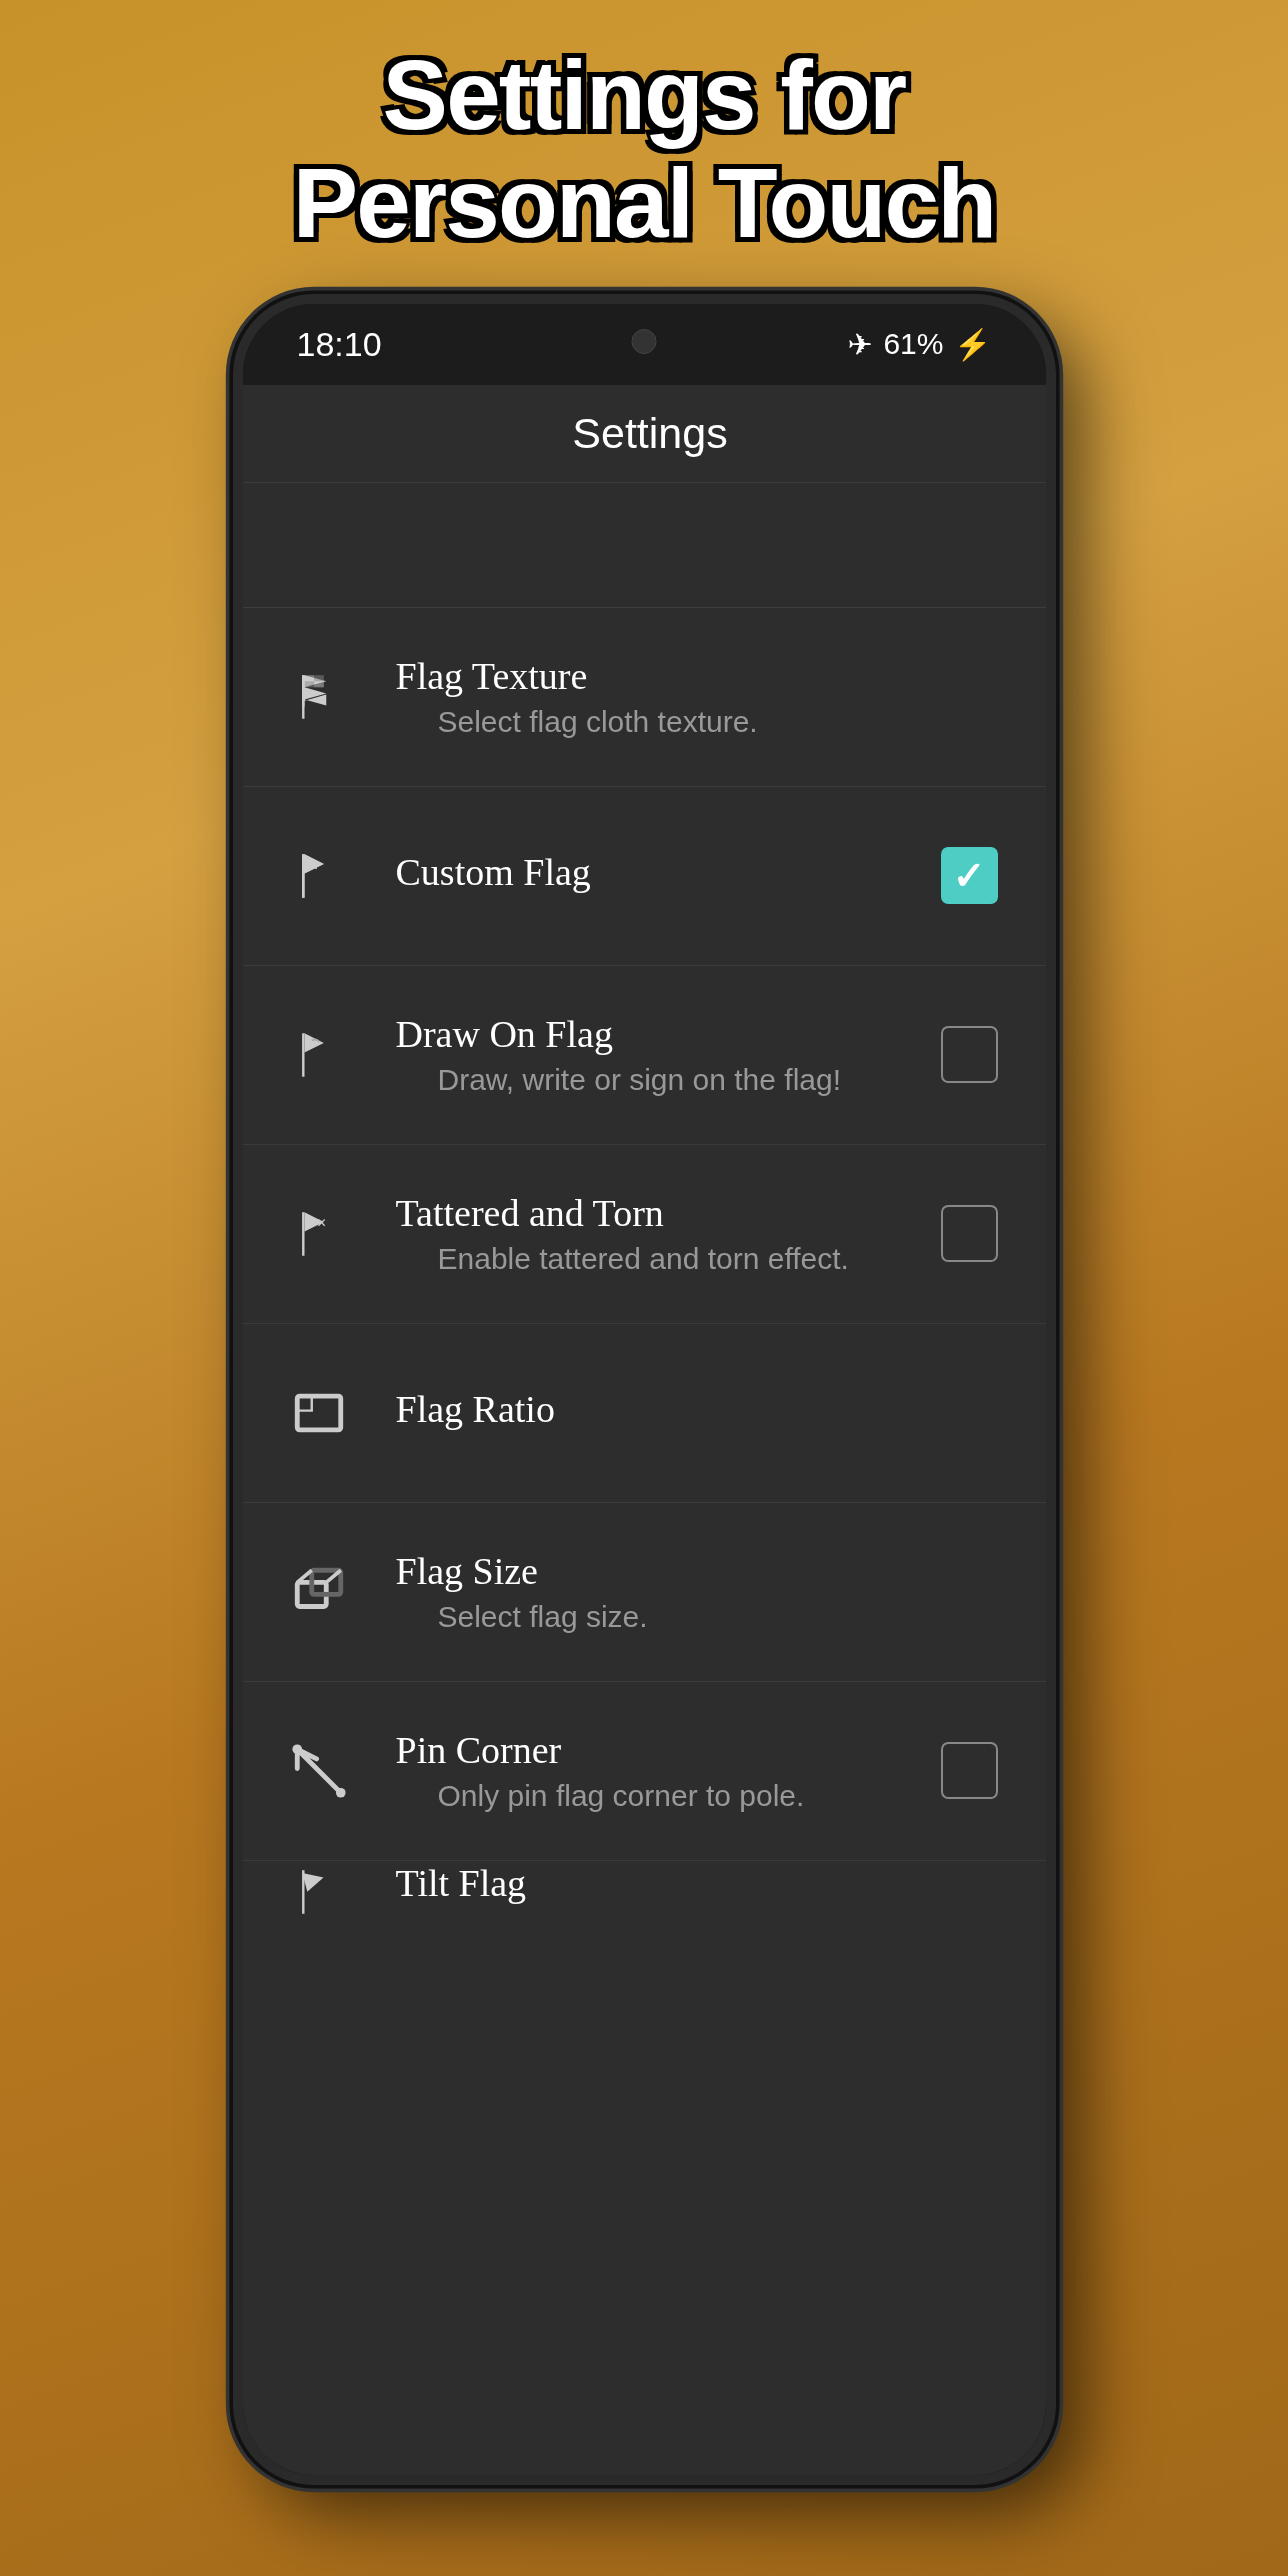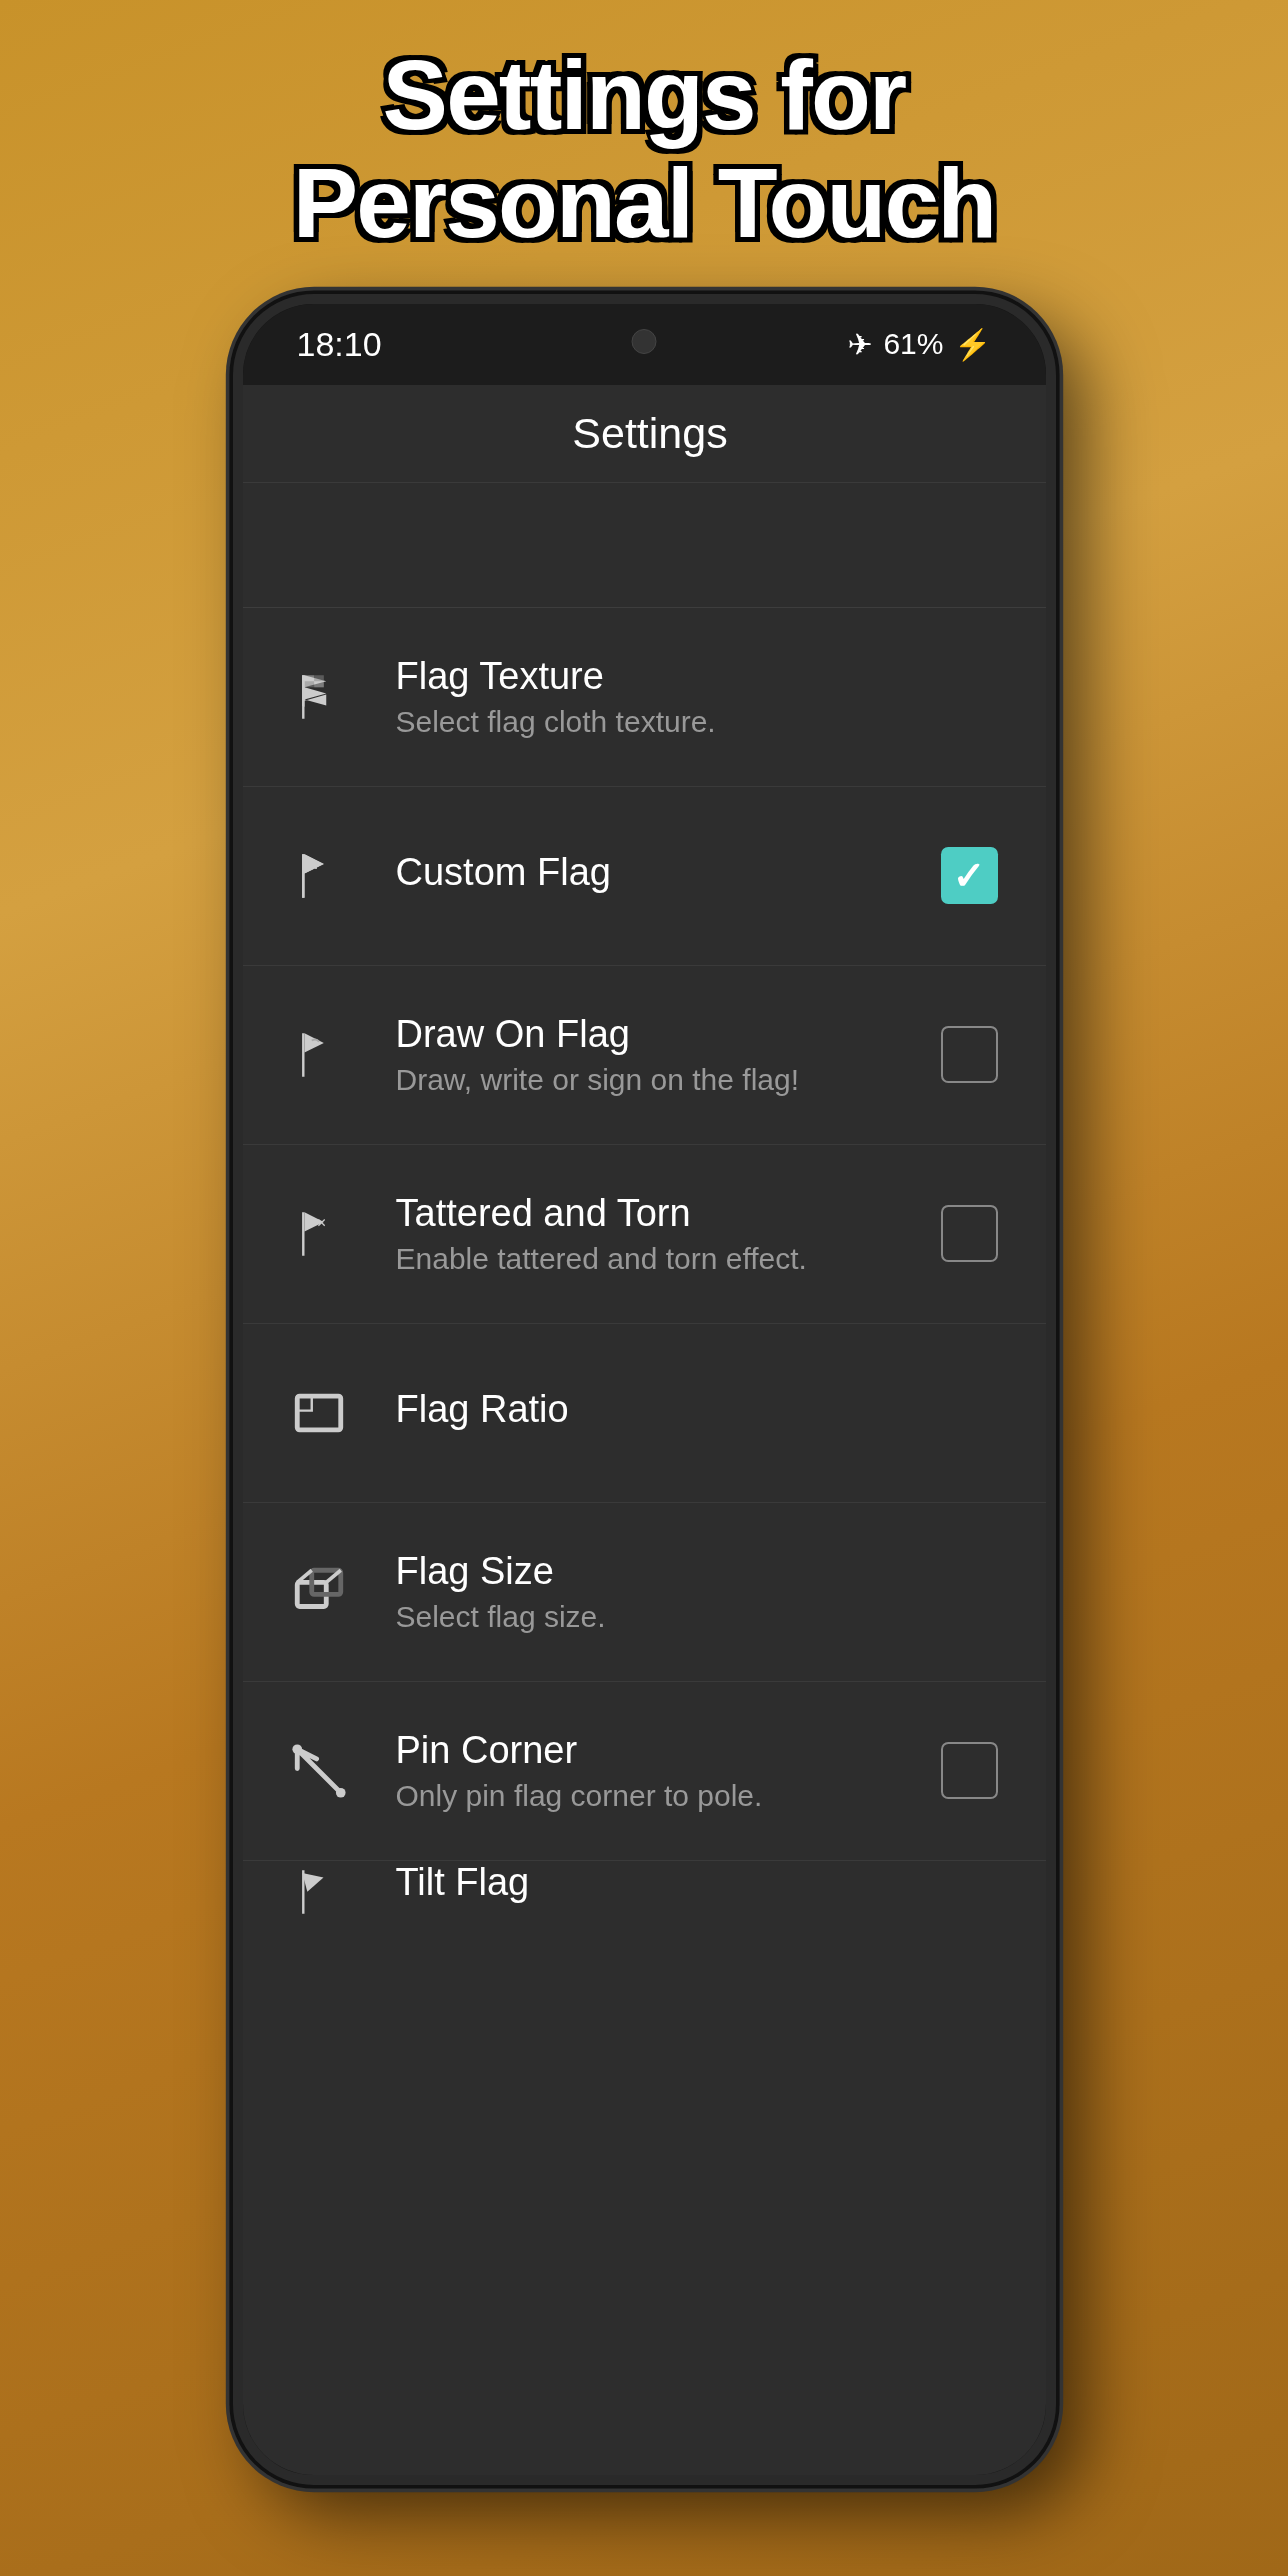--- a/index.html
+++ b/index.html
@@ -163,30 +163,31 @@
       fill: #cccccc;
     }
 
     .item-text {
       flex: 1;
     }
 
     .item-title {
       font-size: 38px;
       color: #ffffff;
-      font-family: Liberation Sans, sans-serif;
+      font-family: Liberation Serif, serif;
       font-weight: normal;
       margin-bottom: 7.2px;
     }
 
     .item-subtitle {
       font-size: 30px;
       color: #999999;
       font-family: Arial, sans-serif;
       font-weight: normal;
+      margin-left: 42px;
     }
 
     .item-control {
       width: 63px;
       height: 63px;
       flex-shrink: 0;
       display: flex;
       align-items: center;
       justify-content: center;
     }

